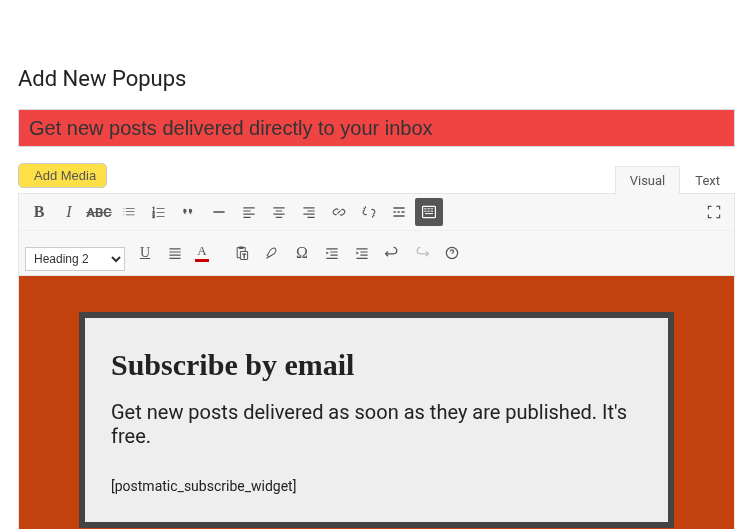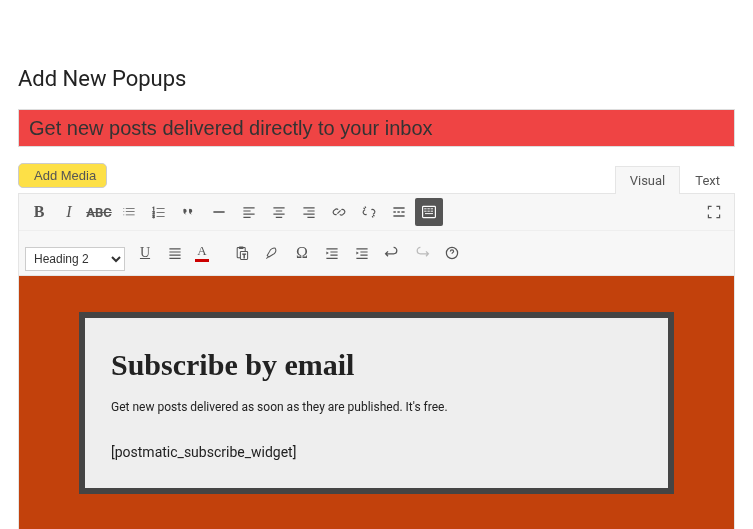--- a/index.html
+++ b/index.html
@@ -118,21 +118,21 @@
       padding: 30px 26px 28px;
     }
     .popup-heading {
       font-family: Georgia, "Times New Roman", serif;
       font-weight: 700;
       font-size: 30px;
       color: #222;
       margin-bottom: 18px;
     }
     .popup-p {
-      font-size: 12px;
+      font-size: 20px;
       color: #222;
       margin-bottom: 30px;
     }
     .popup-shortcode {
       font-size: 14px;
       color: #222;
       margin-top: 28px;
     }
   </style>
 </head>

